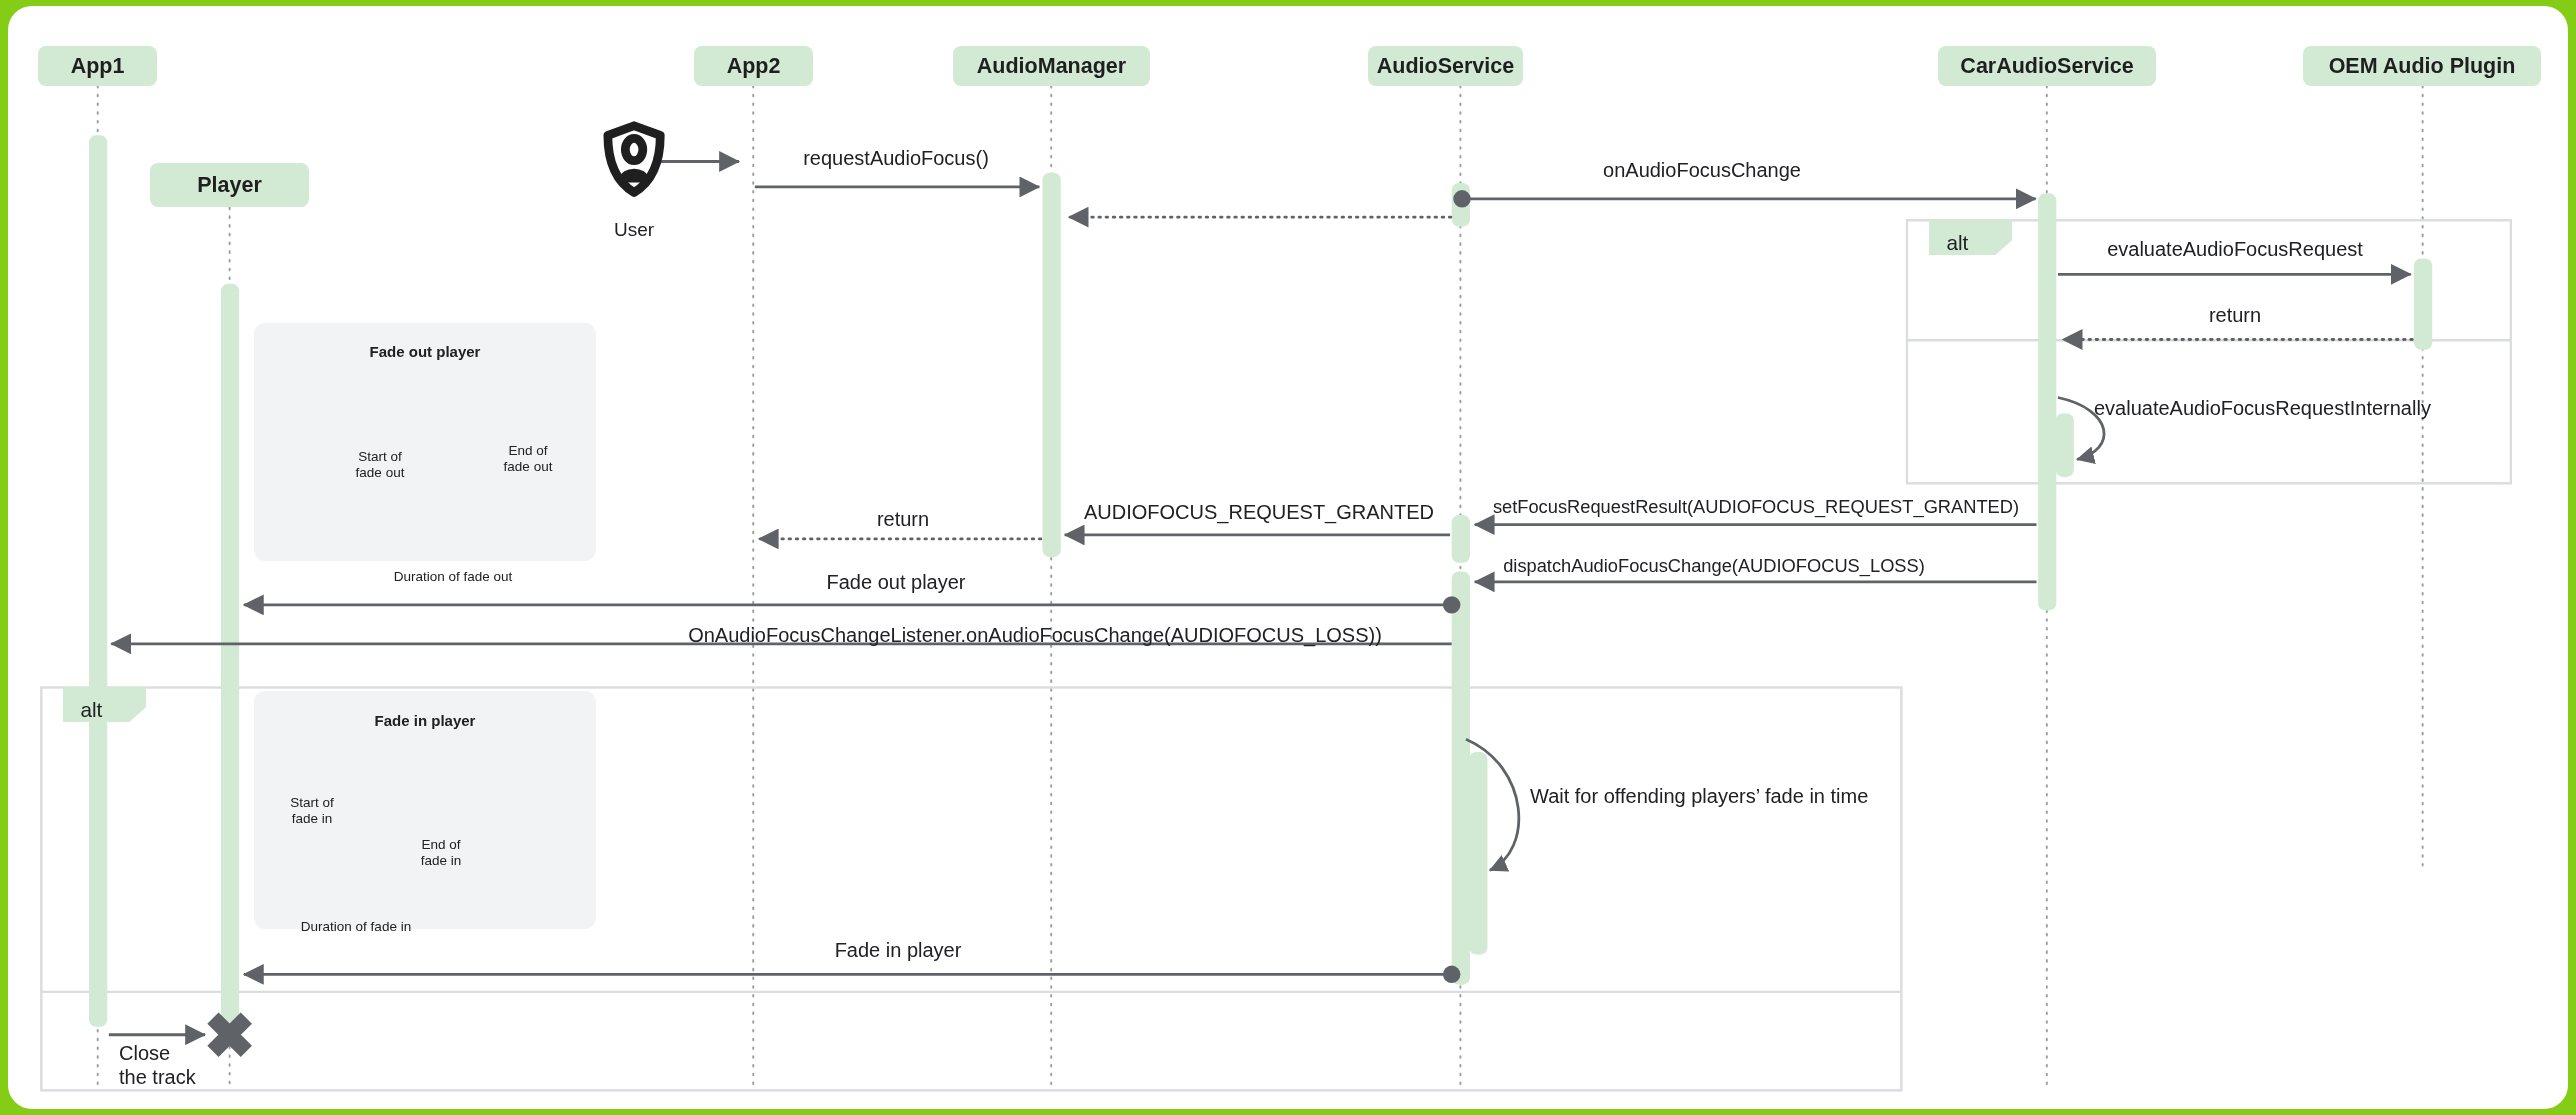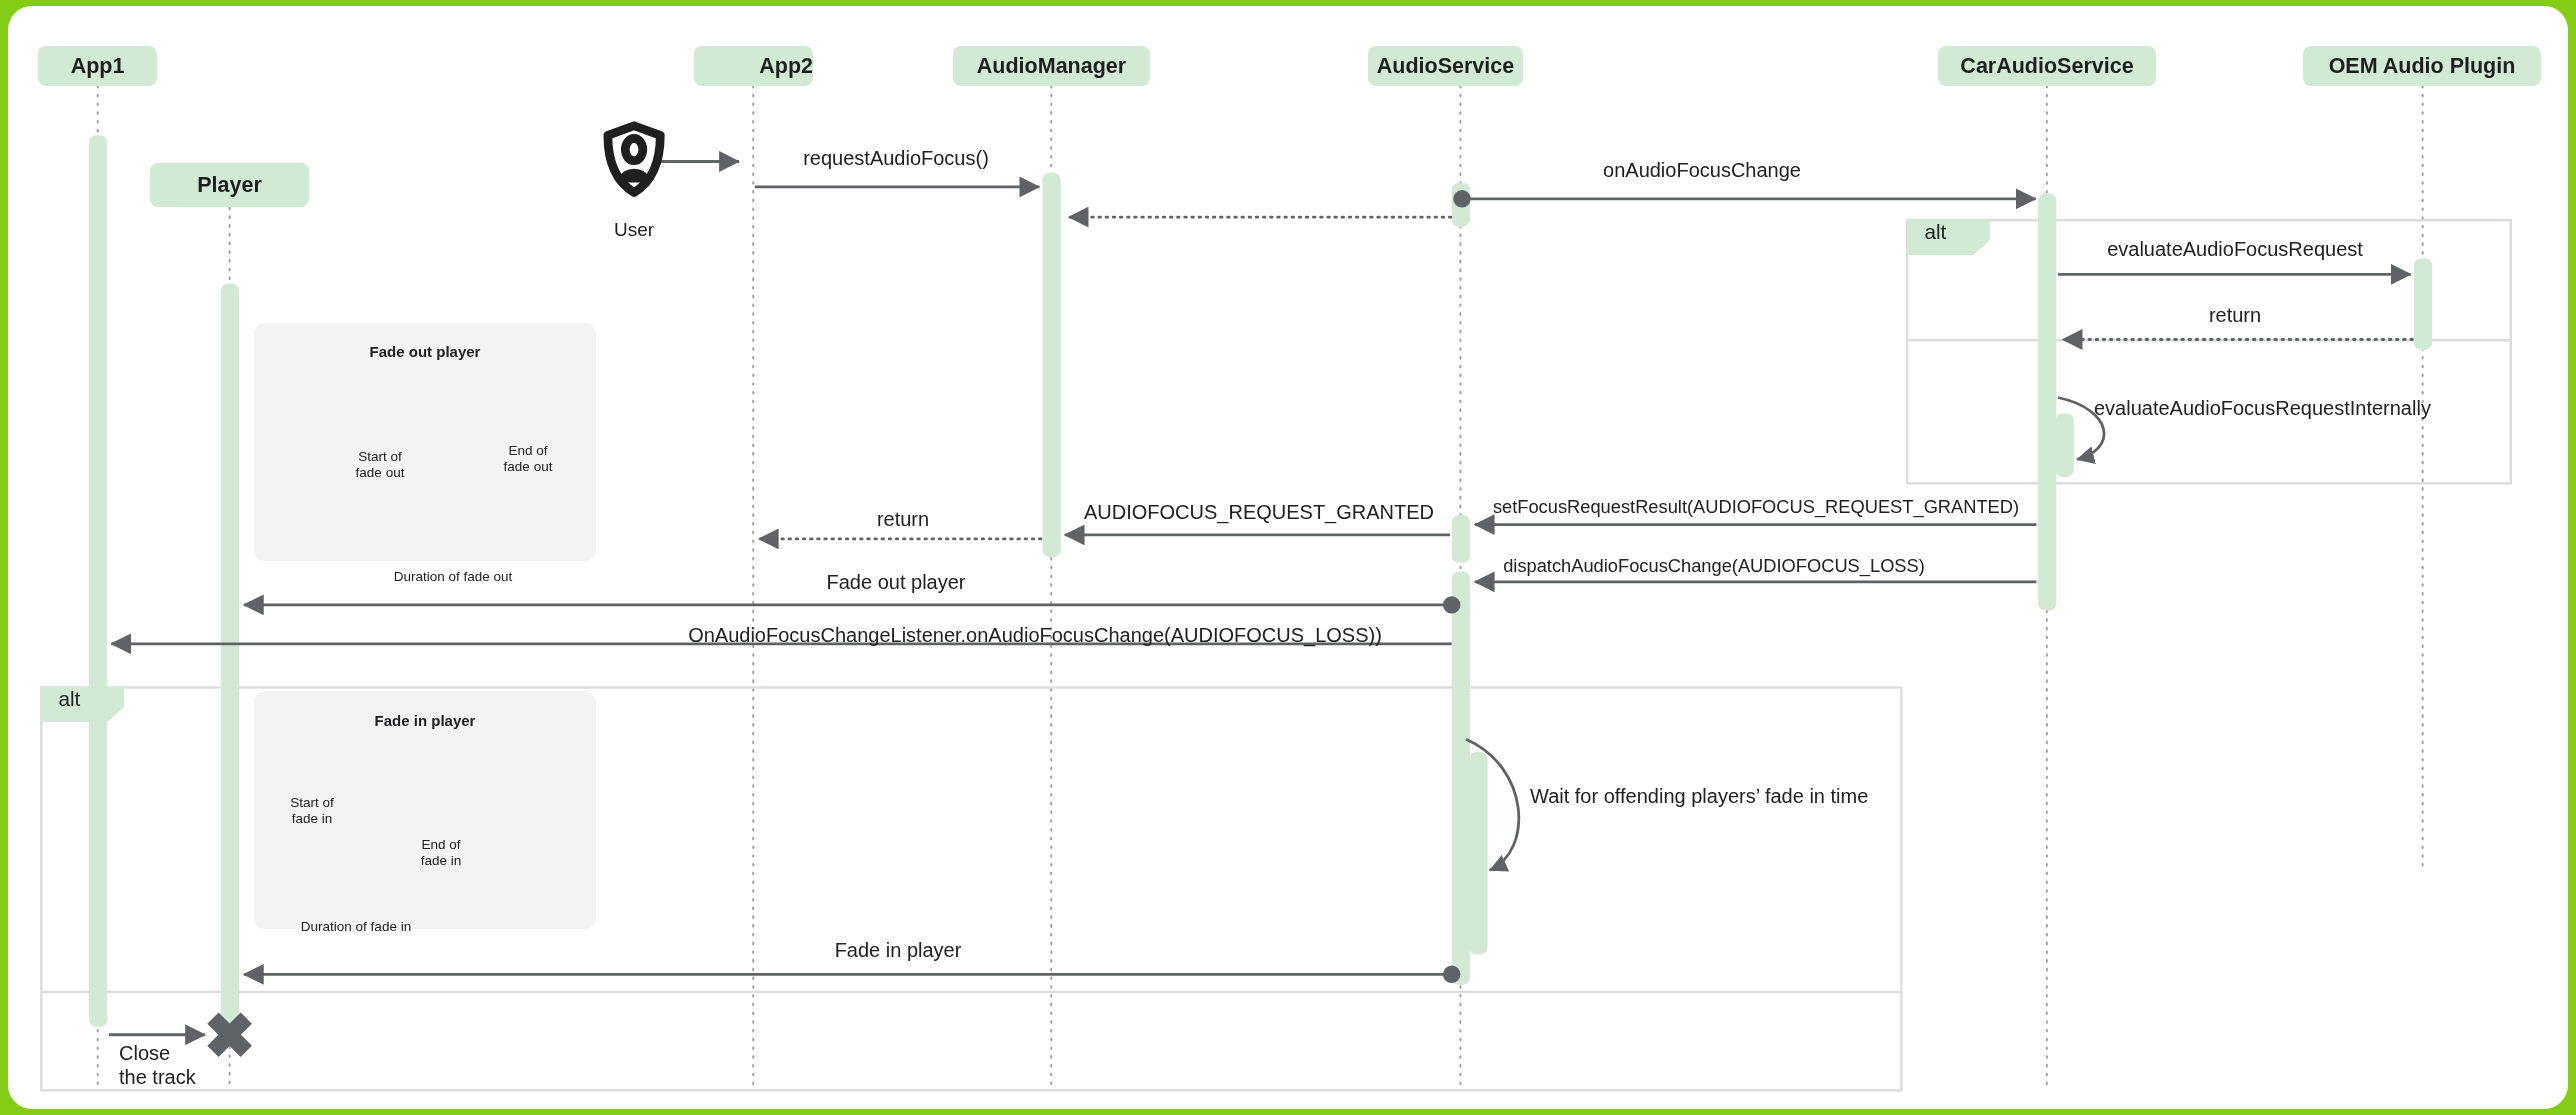--- a/index.html
+++ b/index.html
@@ -19,22 +19,22 @@
     font-weight:bold;color:#1f1f1f;font-size:21.5px;
     white-space:nowrap;
   }
   .lbl{
     position:absolute;color:#202124;font-size:20px;
     white-space:nowrap;line-height:1.18;
   }
   .lbl.ctr{transform:translateX(-50%);text-align:center;}
   .frag-tab{
     position:absolute;background:#d2e9d4;color:#202124;
-    font-size:20.7px;display:flex;align-items:flex-start;
-    padding-left:17.5px;box-sizing:border-box;
+    font-size:20.7px;display:flex;align-items:flex-end;
+    padding-left:17.5px;box-sizing:border-box;margin-left:22px;
   }
   .inset{
     position:absolute;background:#f1f3f4;border-radius:11px;
   }
   .inset-title{
     position:absolute;font-size:15px;font-weight:bold;color:#202124;
     transform:translateX(-50%);white-space:nowrap;
   }
   .inset-lbl{
     position:absolute;font-size:13.5px;color:#202124;
@@ -177,21 +177,21 @@
 
   <div class="inset" style="left:254px;top:323px;width:342px;height:238px;z-index:-0;"></div>
   <div class="inset" style="left:254px;top:691px;width:342px;height:238px;z-index:0;"></div>
 
   <div class="lifeline-head" style="left:38px;top:46px;width:119px;height:40px;">
     <span>App1</span>
   </div>
   <div class="lifeline-head" style="left:150px;top:163px;width:159px;height:44px;">
     <span>Player</span>
   </div>
-  <div class="lifeline-head" style="left:694px;top:46px;width:119px;height:40px;justify-content:flex-end;">
+  <div class="lifeline-head" style="left:694px;top:46px;width:119px;height:40px;">
     <span>App2</span>
   </div>
   <div class="lifeline-head" style="left:953px;top:46px;width:197px;height:40px;">
     <span>AudioManager</span>
   </div>
   <div class="lifeline-head" style="left:1368px;top:46px;width:155px;height:40px;">
     <span>AudioService</span>
   </div>
   <div class="lifeline-head" style="left:1938px;top:46px;width:218px;height:40px;">
     <span>CarAudioService</span>

